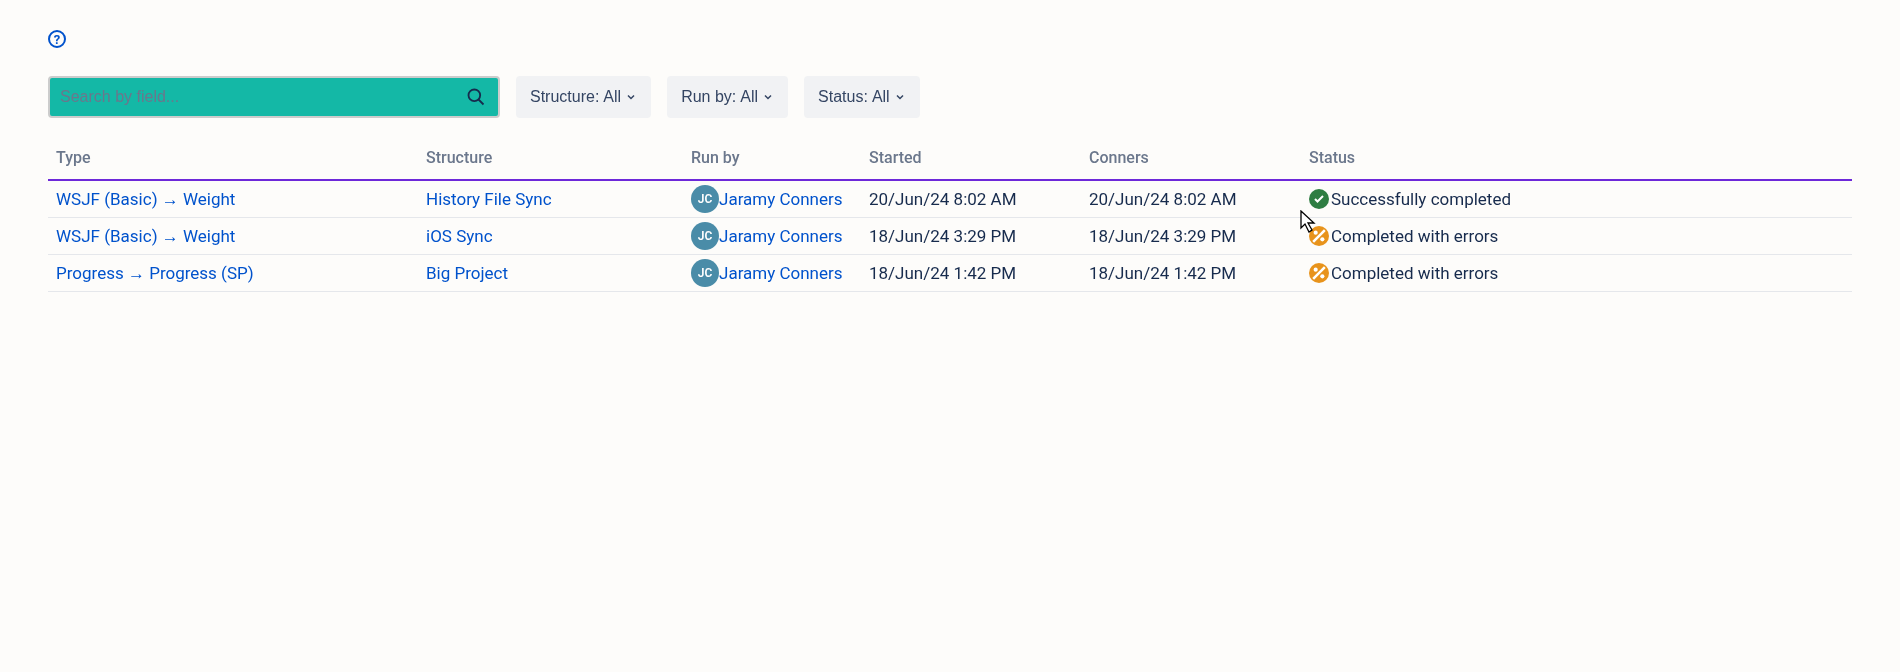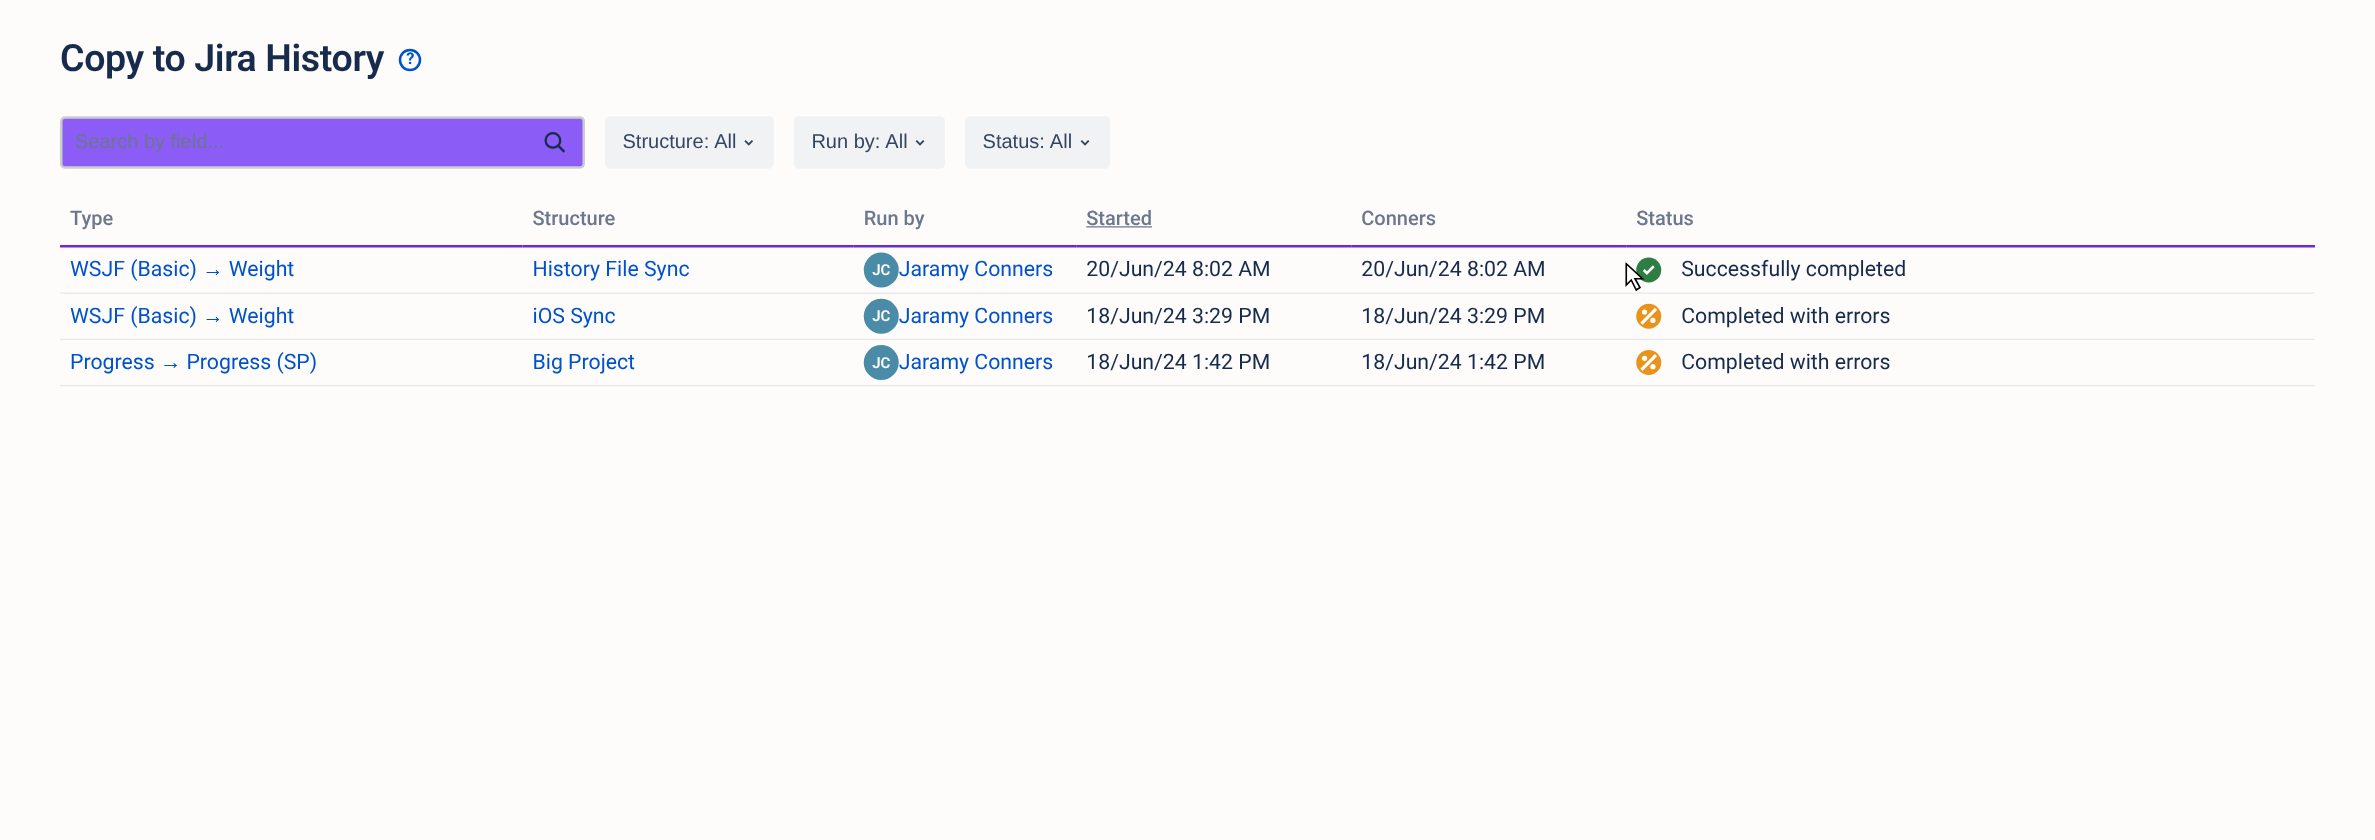--- a/index.html
+++ b/index.html
@@ -41,24 +41,24 @@
     }
     .toolbar {
       display: flex;
       align-items: center;
       gap: 16px;
       margin-bottom: 18px;
     }
     .search-wrapper {
       display: flex;
       align-items: center;
-      width: 420px;
+      width: 452px;
       border: 2px solid #ccc;
       border-radius: 4px;
-      background: #8b5cf6;
+      background: #14b8a6;
       padding: 0 8px 0 10px;
       height: 42px;
     }
     .search-input {
       flex: 1;
       border: none;
       outline: none;
       font-size: 16px;
       color: #172b4d;
       background: transparent;
@@ -129,55 +129,54 @@
       display: inline-flex;
       align-items: center;
       justify-content: center;
       font-size: 12px;
       font-weight: 600;
       flex-shrink: 0;
     }
     .status-cell {
       display: flex;
       align-items: center;
-      gap: 16px;
+      gap: 2px;
     }
     .status-icon {
       width: 20px;
       height: 20px;
       display: inline-flex;
       align-items: center;
       justify-content: center;
       border-radius: 50%;
       flex-shrink: 0;
     }
     .status-success {
       background: #2e7d42;
     }
     .status-warning {
       background: #e8931b;
     }
     .col-type { width: 370px; }
     .col-structure { width: 265px; }
     .col-runby { width: 178px; }
-    .col-started { width: 220px; text-decoration: underline; }
+    .col-started { width: 220px; }
     .col-finished { width: 220px; }
     .col-status { }
     .cursor-overlay {
       position: absolute;
       left: 1300px;
       top: 210px;
       pointer-events: none;
     }
   </style>
 </head>
 <body>
 
 <div class="header">
-  <h1 class="page-title">Copy to Jira History</h1>
   <span class="help-icon">?</span>
 </div>
 
 <div class="toolbar">
   <div class="search-wrapper">
     <input type="text" class="search-input" placeholder="Search by field..." style="">
     <button class="search-btn">
       <svg width="20" height="20" viewBox="0 0 24 24" fill="none" stroke="#172b4d" stroke-width="2.2">
         <circle cx="10" cy="10" r="7"></circle>
         <line x1="21" y1="21" x2="15" y2="15"></line>

